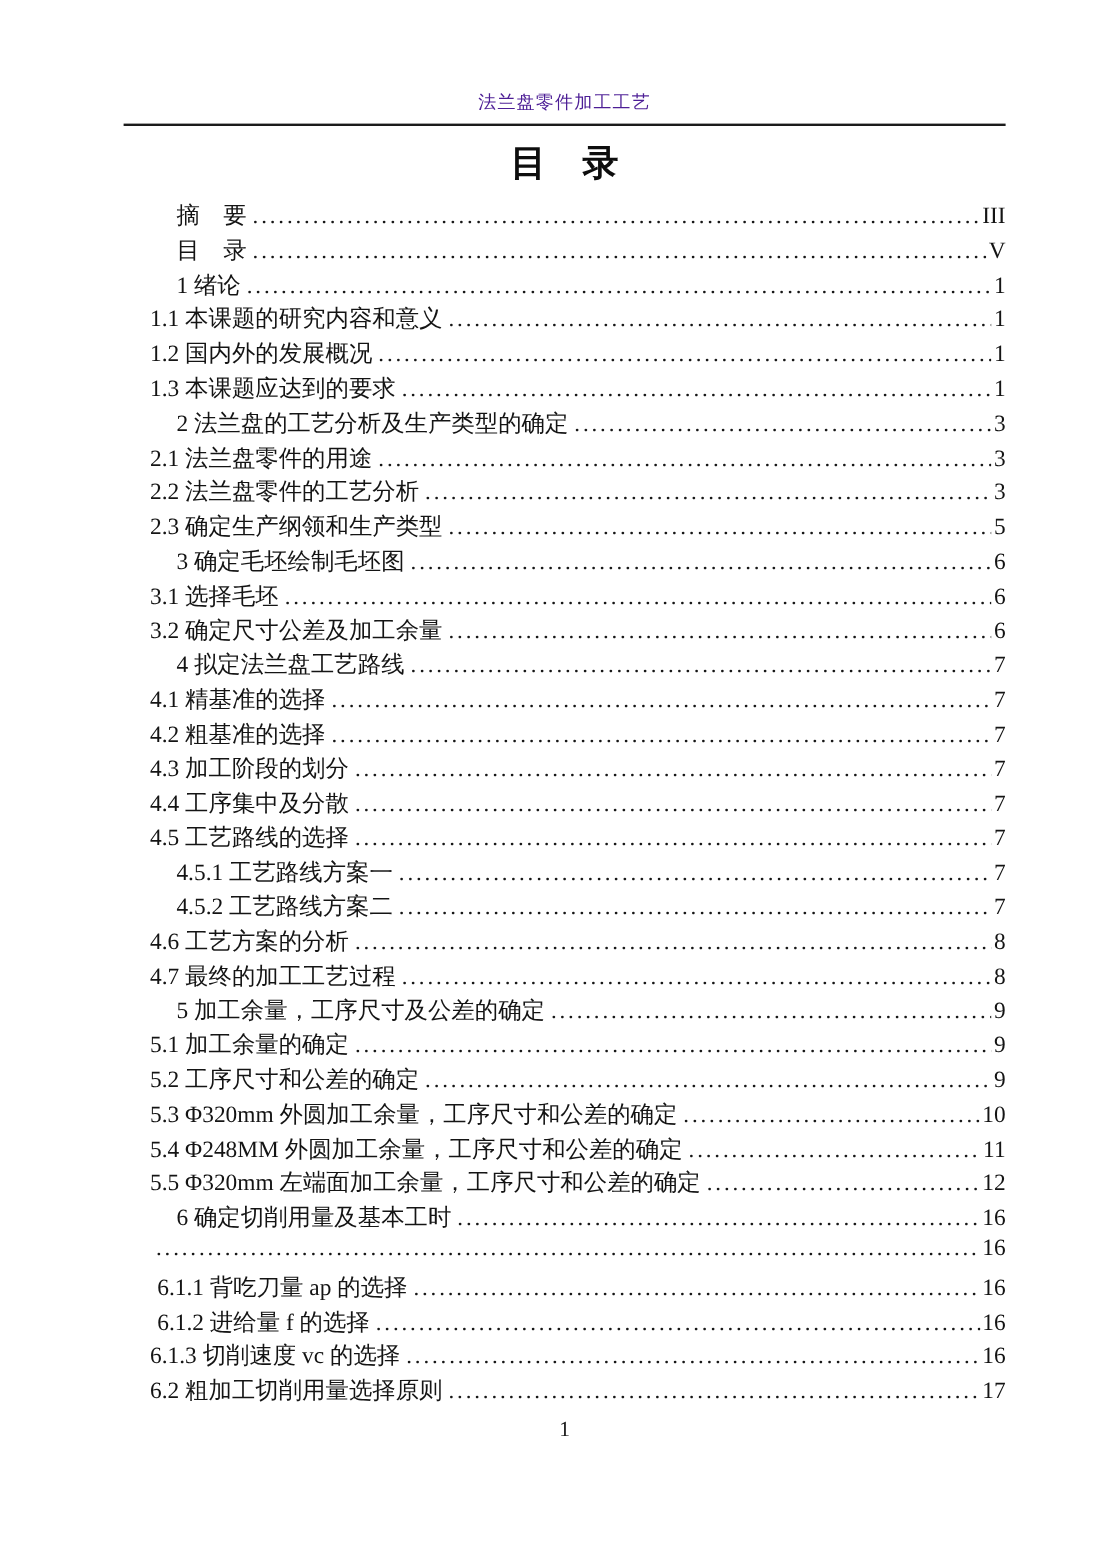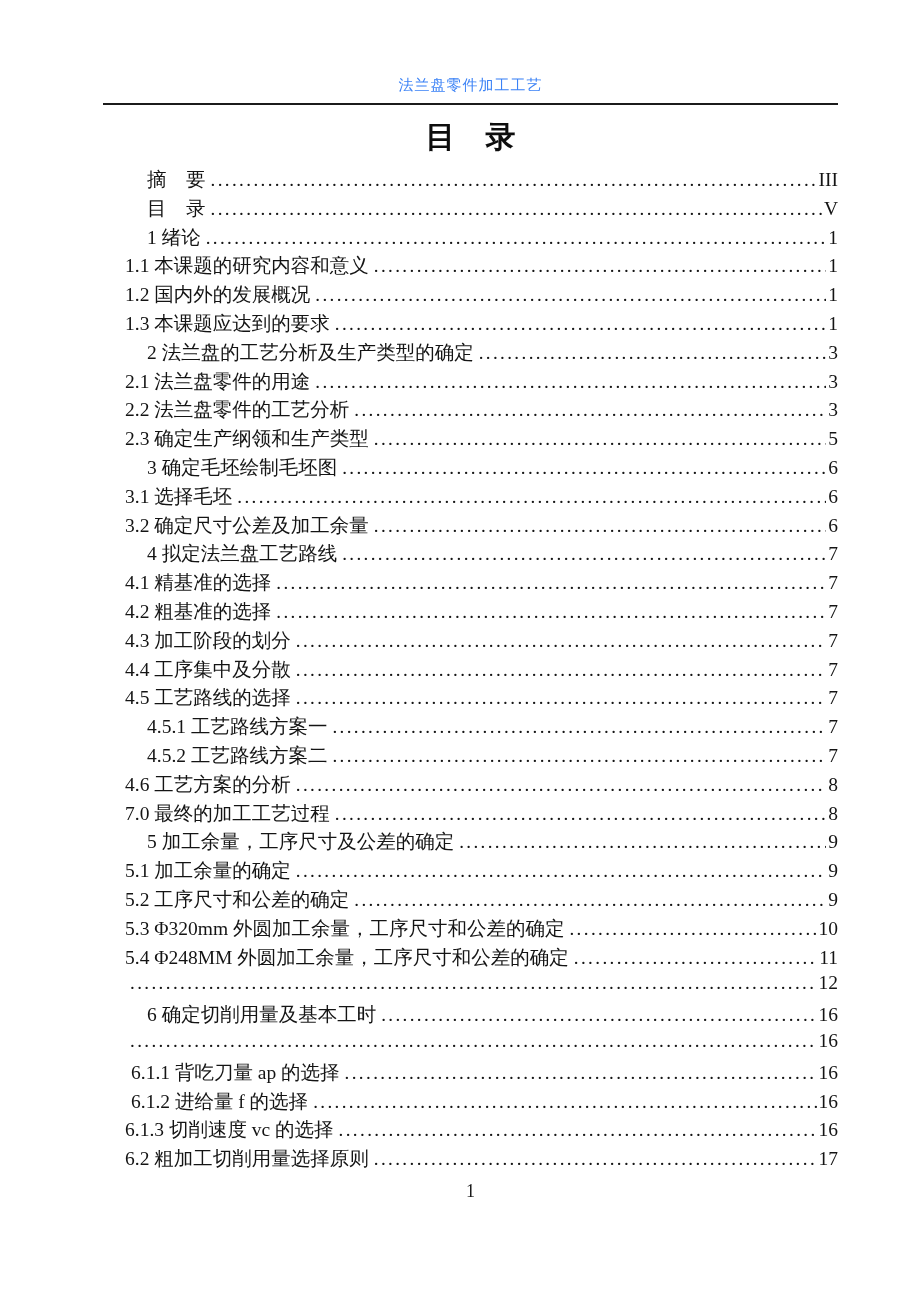--- a/index.html
+++ b/index.html
@@ -3,21 +3,21 @@
 <meta charset="utf-8">
 <style>
   html,body{margin:0;padding:0;}
   body{
     width:920px;height:1302px;background:#ffffff;color:#141414;
     font-family:"Liberation Serif","DejaVu Serif",serif;
     overflow:hidden;
   }
   .content{margin-left:103px;width:735px;}
   .running-title{
-    padding-top:76px;text-align:center;font-size:15px;letter-spacing:1px;color:#3b82f6;
+    padding-top:76px;text-align:center;font-size:15px;letter-spacing:1px;color:#4c1d95;
   }
   .header-rule{border-bottom:2px solid #1b1b1b;margin-top:8px;}
   .page-title{
     margin-top:13px;text-align:center;font-size:30px;line-height:38px;font-weight:bold;
     font-family:"Liberation Sans","DejaVu Sans",sans-serif;color:#0d0d0d;
   }
   .toc-list{margin-top:10px;}
   .row{display:flex;align-items:baseline;height:28.8px;font-size:19.5px;white-space:nowrap;}
   .l0{padding-left:8px;margin-left:36px;}
   .l1{padding-left:22px;}
@@ -145,21 +145,21 @@
         <span class="lbl">4.5.2 工艺路线方案二</span>
         <span class="leader"></span>
         <span class="pg">7</span>
       </div>
     <div class="row l1">
         <span class="lbl">4.6 工艺方案的分析</span>
         <span class="leader"></span>
         <span class="pg">8</span>
       </div>
     <div class="row l1">
-        <span class="lbl">7.0 最终的加工工艺过程</span>
+        <span class="lbl">4.7 最终的加工工艺过程</span>
         <span class="leader"></span>
         <span class="pg">8</span>
       </div>
     <div class="row l0">
         <span class="lbl">5 加工余量，工序尺寸及公差的确定</span>
         <span class="leader"></span>
         <span class="pg">9</span>
       </div>
     <div class="row l1">
         <span class="lbl">5.1 加工余量的确定</span>
@@ -175,20 +175,21 @@
         <span class="lbl">5.3 Φ320mm 外圆加工余量，工序尺寸和公差的确定</span>
         <span class="leader"></span>
         <span class="pg">10</span>
       </div>
     <div class="row l1">
         <span class="lbl">5.4 Φ248MM 外圆加工余量，工序尺寸和公差的确定</span>
         <span class="leader"></span>
         <span class="pg">11</span>
       </div>
     <div class="row l1">
+        <span class="lbl">5.5 Φ320mm 左端面加工余量，工序尺寸和公差的确定</span>
         <span class="leader"></span>
         <span class="pg">12</span>
       </div>
     <div class="row l0">
         <span class="lbl">6 确定切削用量及基本工时</span>
         <span class="leader"></span>
         <span class="pg">16</span>
       </div>
     <div class="row l1">
         <span class="leader"></span>

